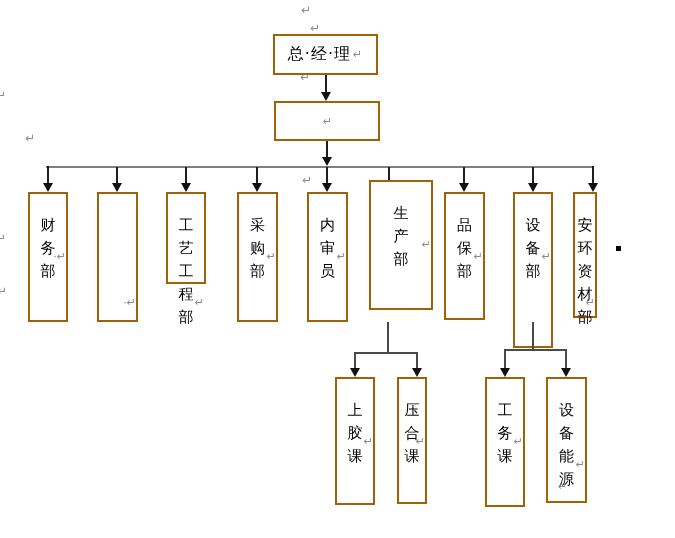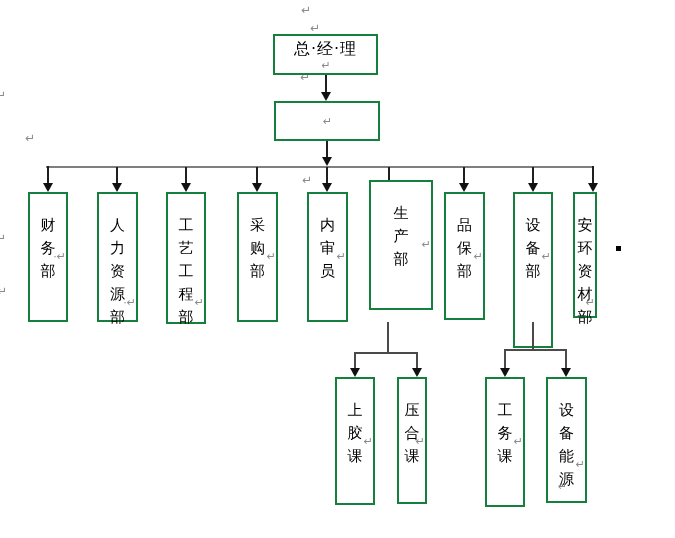--- a/index.html
+++ b/index.html
@@ -12,23 +12,22 @@
   .canvas {
     position: relative;
     width: 675px;
     height: 538px;
     background: #ffffff;
     overflow: hidden;
   }
   
   .box {
     position: absolute;
-    border: 2px solid #15803d;
+    border: 2px solid #a16207;
     background: #ffffff;
-    flex-direction: column;
   }
   .hbox {
     display: flex;
     align-items: center;
     justify-content: center;
     font-size: 16px;
     letter-spacing: 1px;
     white-space: nowrap;
   }
   .vbox {
@@ -117,24 +116,23 @@
   <div class="line" style="left:532px; top:167px; width:2px; height:16px"></div>
   <div class="tri" style="left:528px; top:183px"></div>
   <div class="line" style="left:592px; top:166px; width:2px; height:17px"></div>
   <div class="tri" style="left:588px; top:183px"></div>
 
   <div class="box vbox" style="left:28px; top:192px; width:40px; height:130px">
     <div class="vlabel">财务部</div>
     <span class="mark-abs" style="top:57px">·↵</span>
   </div>
   <div class="box vbox" style="left:97px; top:192px; width:41px; height:130px">
-    <div class="vlabel">人力资源部</div>
     <span class="mark-abs" style="top:103px">·↵</span>
   </div>
-  <div class="box vbox" style="left:166px; top:192px; width:40px; height:132px">
+  <div class="box vbox" style="left:166px; top:192px; width:40px; height:92px">
     <div class="vlabel">工艺工程部</div>
     <span class="mark-abs" style="top:103px">↵</span>
   </div>
   <div class="box vbox" style="left:237px; top:192px; width:41px; height:130px">
     <div class="vlabel">采购部</div>
     <span class="mark-abs" style="top:57px">↵</span>
   </div>
   <div class="box vbox" style="left:307px; top:192px; width:41px; height:130px">
     <div class="vlabel">内审员</div>
     <span class="mark-abs" style="top:57px">↵</span>

